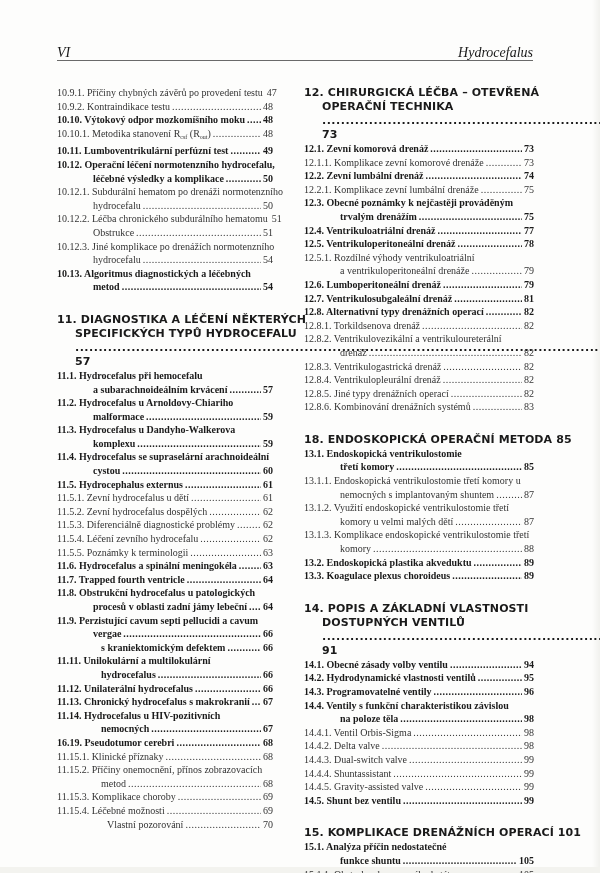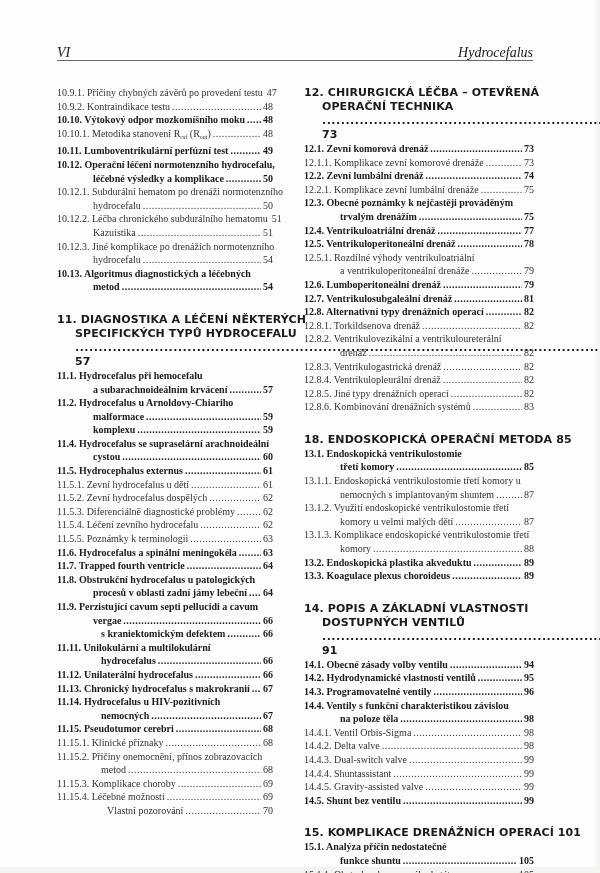--- a/index.html
+++ b/index.html
@@ -105,21 +105,21 @@
         <span class="p">50</span>
       </div>
     </div>
     <div class="entry sub">
       <div class="line ">
         <span class="t">10.12.2. Léčba chronického subdurálního hematomu</span>
         <span class="dots"></span>
         <span class="p">51</span>
       </div>
       <div class="line ind1">
-        <span class="t">Kazuistika</span>
+        <span class="t">Obstrukce</span>
         <span class="dots"></span>
         <span class="p">51</span>
       </div>
     </div>
     <div class="entry sub">
       <div class="line ">
         <span class="t">10.12.3.  Jiné komplikace po drenážích normotenzního</span>
       </div>
       <div class="line ind1">
         <span class="t">hydrocefalu</span>
@@ -161,20 +161,23 @@
       <div class="line ">
         <span class="t">11.2. Hydrocefalus u Arnoldovy-Chiariho</span>
       </div>
       <div class="line ind1">
         <span class="t">malformace</span>
         <span class="dots"></span>
         <span class="p">59</span>
       </div>
     </div>
     <div class="entry bold">
+      <div class="line ">
+        <span class="t">11.3. Hydrocefalus u Dandyho-Walkerova</span>
+      </div>
       <div class="line ind1">
         <span class="t">komplexu</span>
         <span class="dots"></span>
         <span class="p">59</span>
       </div>
     </div>
     <div class="entry bold">
       <div class="line ">
         <span class="t">11.4. Hydrocefalus se supraselární arachnoideální</span>
       </div>
@@ -296,21 +299,21 @@
         <span class="t">11.14. Hydrocefalus u HIV-pozitivních</span>
       </div>
       <div class="line ind2">
         <span class="t">nemocných</span>
         <span class="dots"></span>
         <span class="p">67</span>
       </div>
     </div>
     <div class="entry bold">
       <div class="line ">
-        <span class="t">11.15. Pseudotumor cerebri</span>
+        <span class="t">16.19. Pseudotumor cerebri</span>
         <span class="dots"></span>
         <span class="p">68</span>
       </div>
     </div>
     <div class="entry sub">
       <div class="line ">
         <span class="t">11.15.1. Klinické příznaky</span>
         <span class="dots"></span>
         <span class="p">68</span>
       </div>

